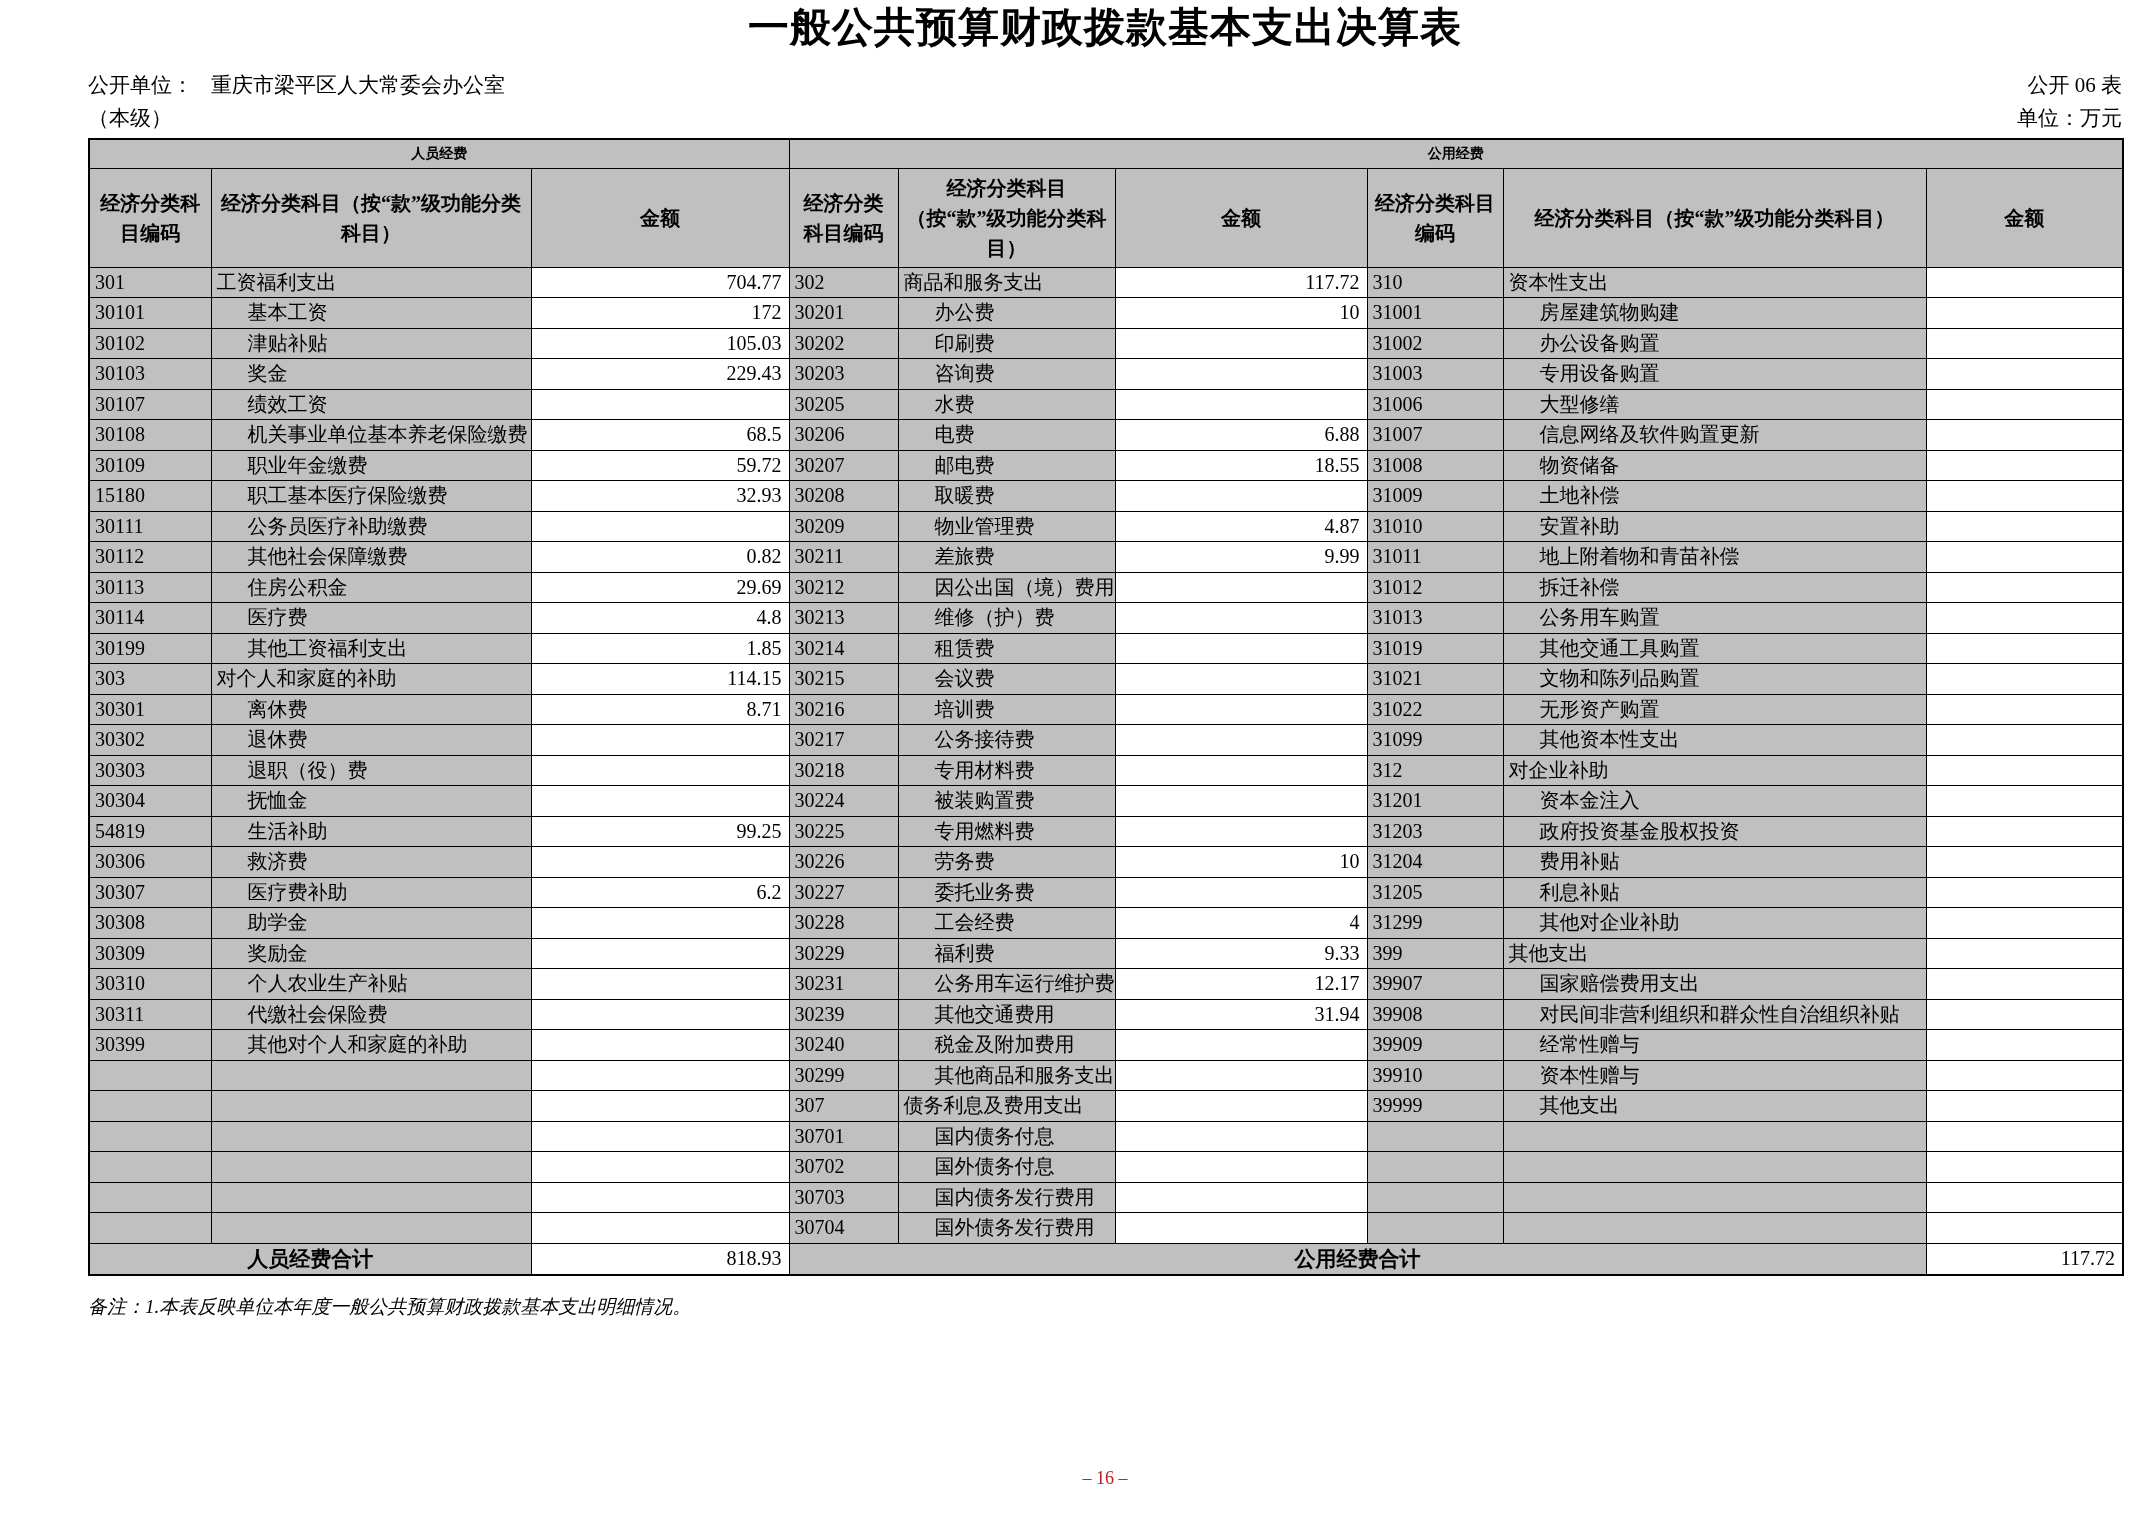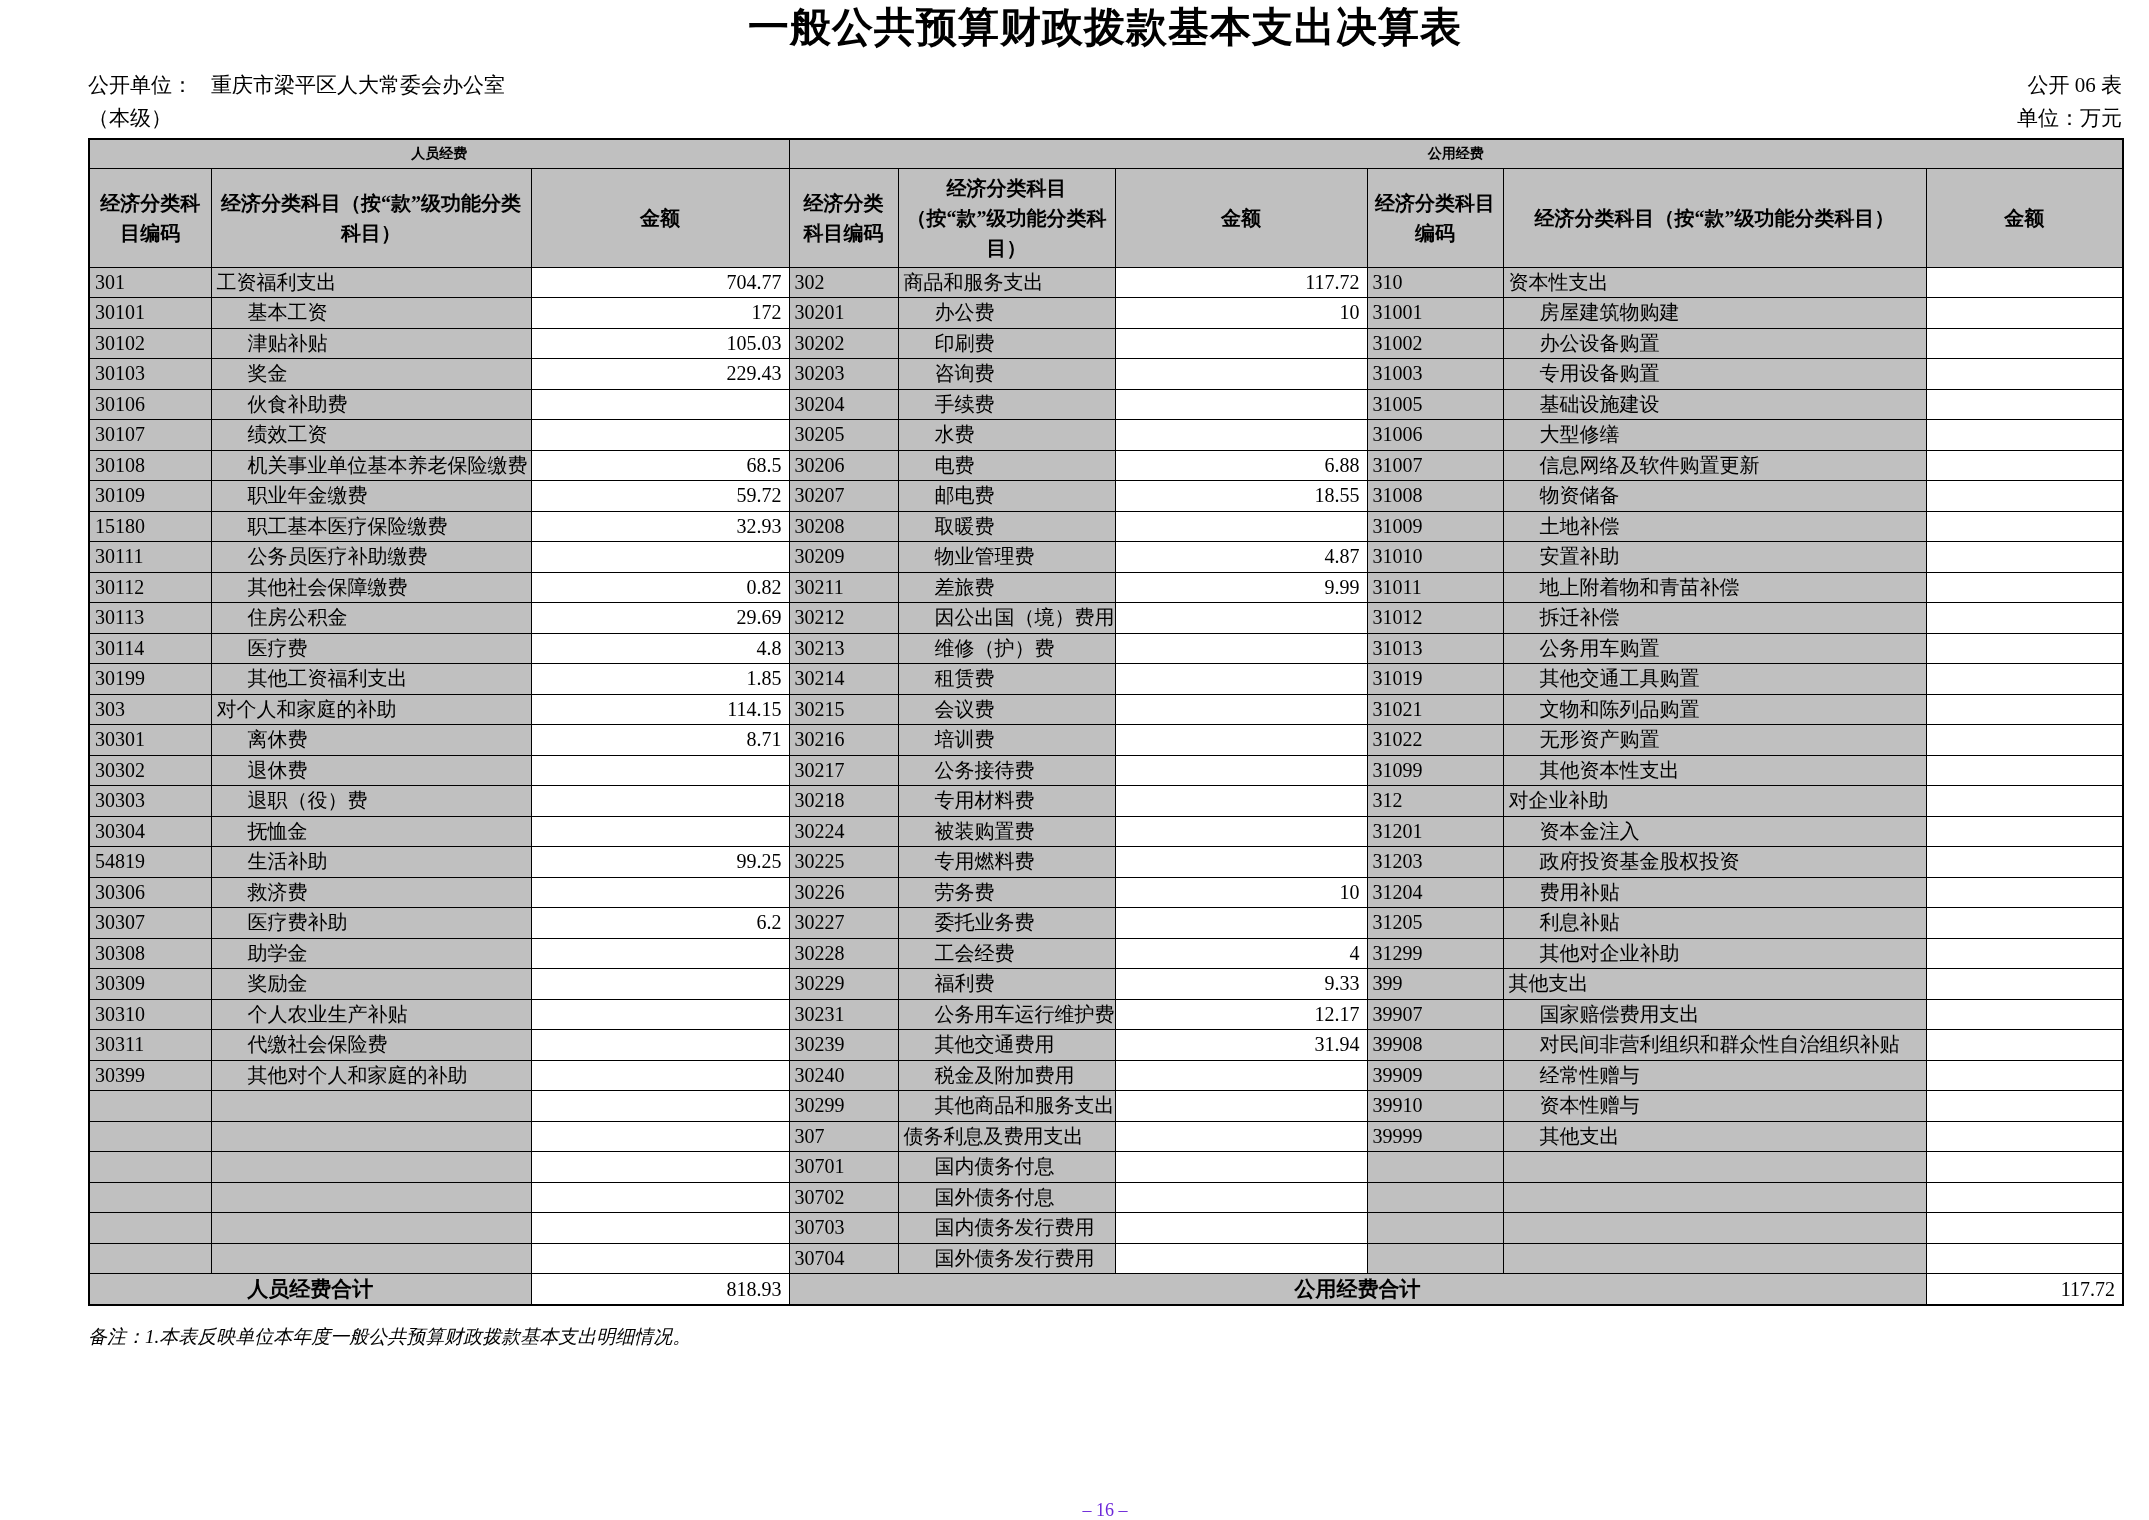--- a/index.html
+++ b/index.html
@@ -50,21 +50,21 @@
   td.name.sub { padding-left: 36px; }
   td.amt { background: #ffffff; text-align: right; padding-right: 7px; }
   tfoot td { border-top: 2px solid #000; height: 21px; }
   td.total-label {
     background: #c0c0c0; font-weight: bold; text-align: center; font-size: 21px;
   }
   .note { font-size: 19px; margin-top: 18px; font-style: italic; }
   .page-number {
     position: absolute; left: 88px; width: 2034px;
     top: 1468px; text-align: center;
-    font-size: 18px; color: #6d28d9; margin-top: 32px;
+    font-size: 18px; color: #b91c1c;
   }
 </style>
 </head>
 <body>
 
 <div class="sheet">
   <h1 class="title">一般公共预算财政拨款基本支出决算表</h1>
 
   <div class="meta">
     <div class="meta-left">
@@ -145,31 +145,20 @@
           <td class="name sub">奖金</td>
           <td class="amt">229.43</td>
           <td class="code">30203</td>
           <td class="name sub">咨询费</td>
           <td class="amt"></td>
           <td class="code">31003</td>
           <td class="name sub">专用设备购置</td>
           <td class="amt"></td>
         </tr>
         <tr>
-          <td class="code">30106</td>
-          <td class="name sub">伙食补助费</td>
-          <td class="amt"></td>
-          <td class="code">30204</td>
-          <td class="name sub">手续费</td>
-          <td class="amt"></td>
-          <td class="code">31005</td>
-          <td class="name sub">基础设施建设</td>
-          <td class="amt"></td>
-        </tr>
-        <tr>
           <td class="code">30107</td>
           <td class="name sub">绩效工资</td>
           <td class="amt"></td>
           <td class="code">30205</td>
           <td class="name sub">水费</td>
           <td class="amt"></td>
           <td class="code">31006</td>
           <td class="name sub">大型修缮</td>
           <td class="amt"></td>
         </tr>

